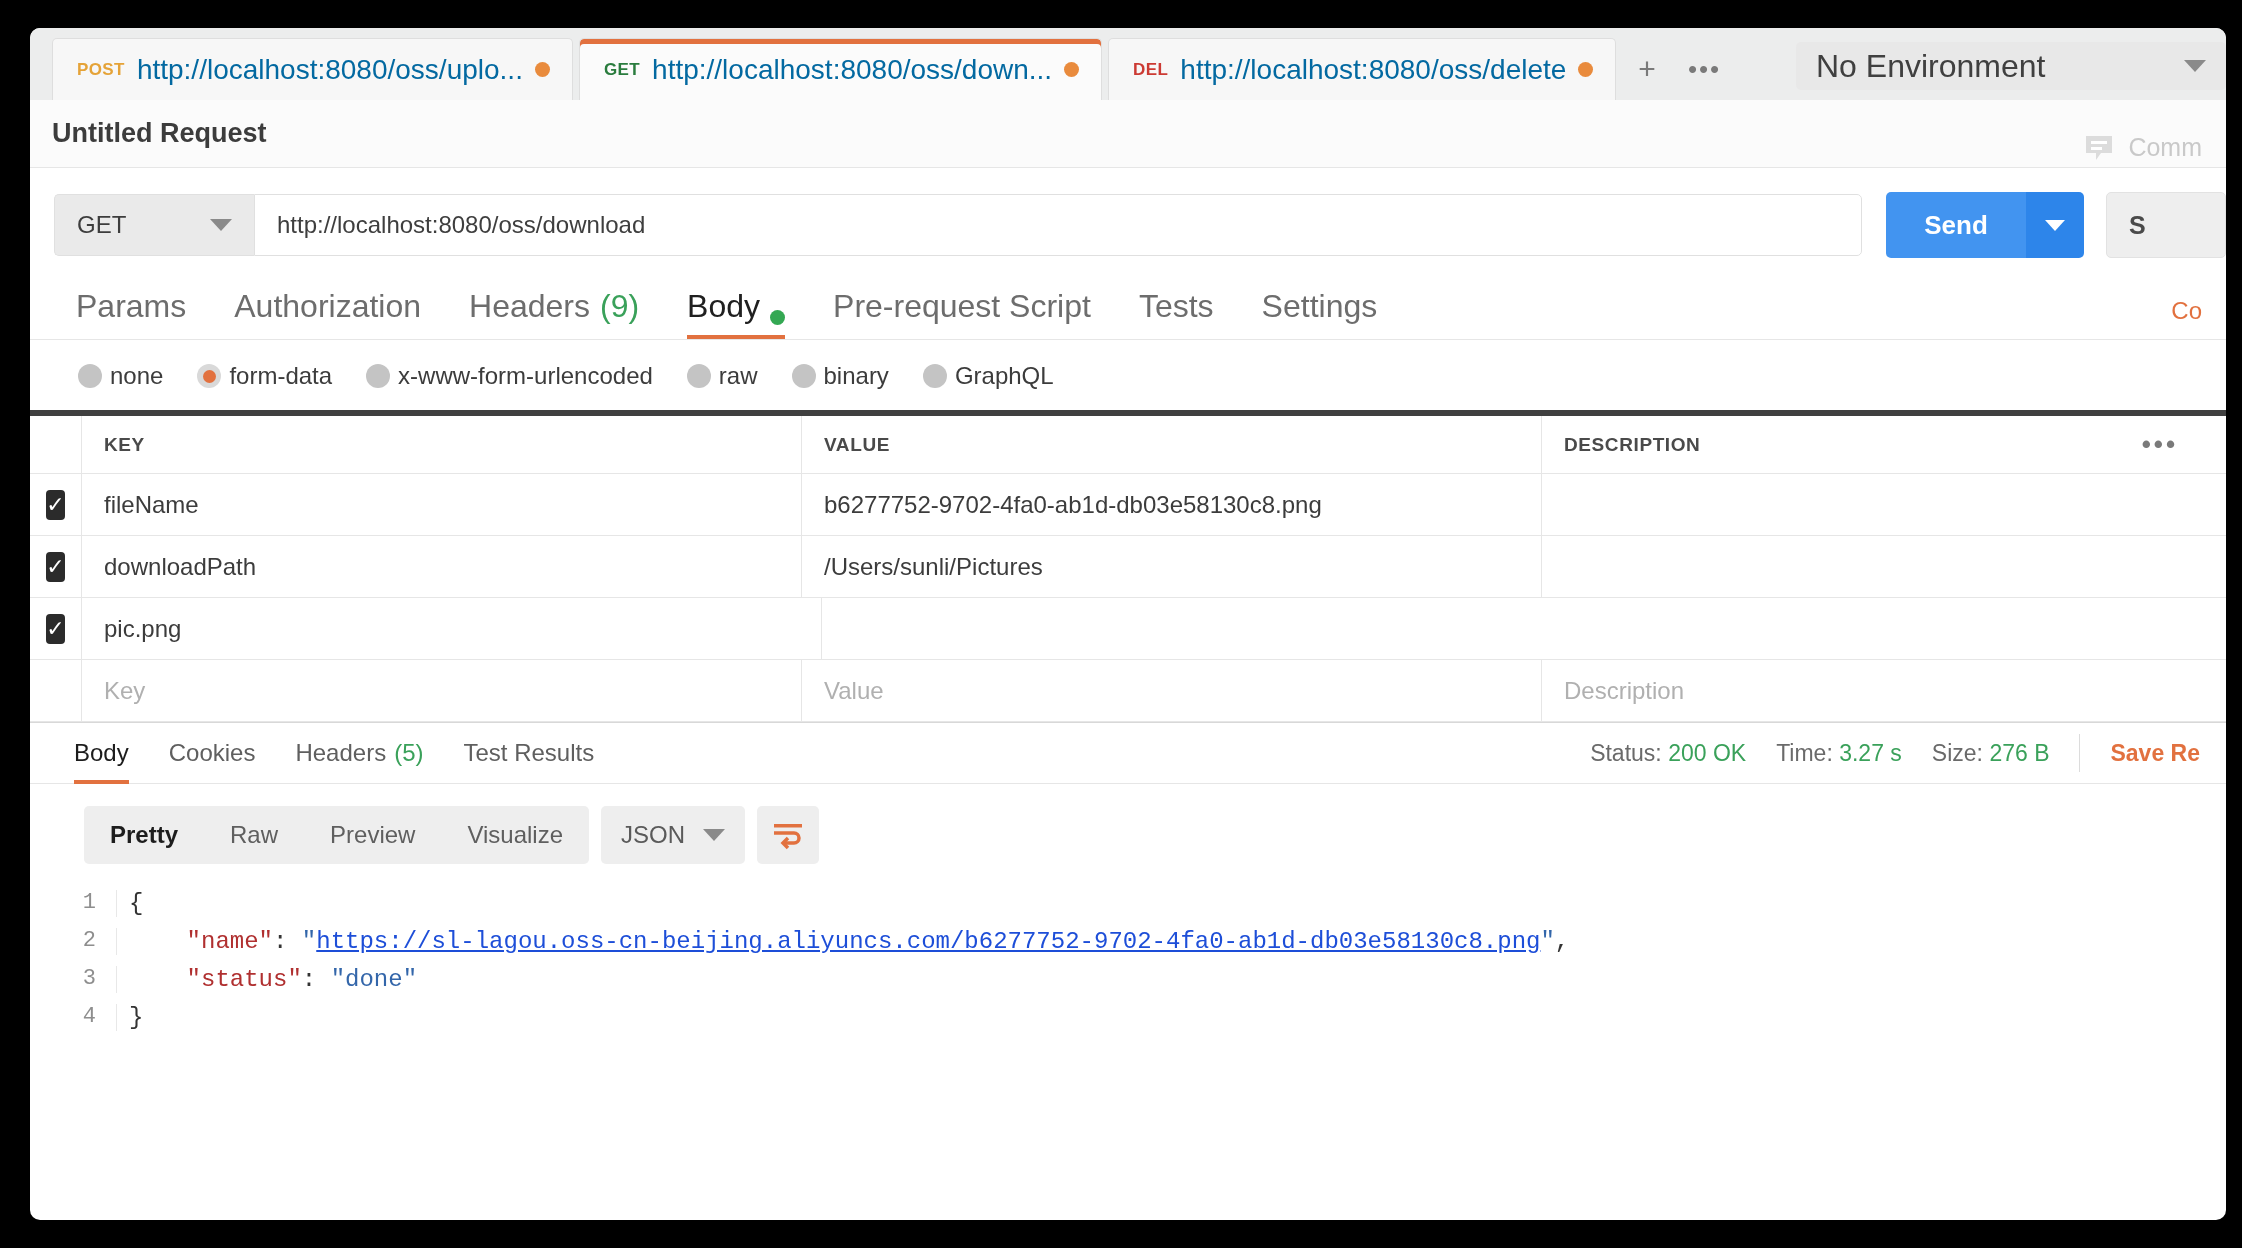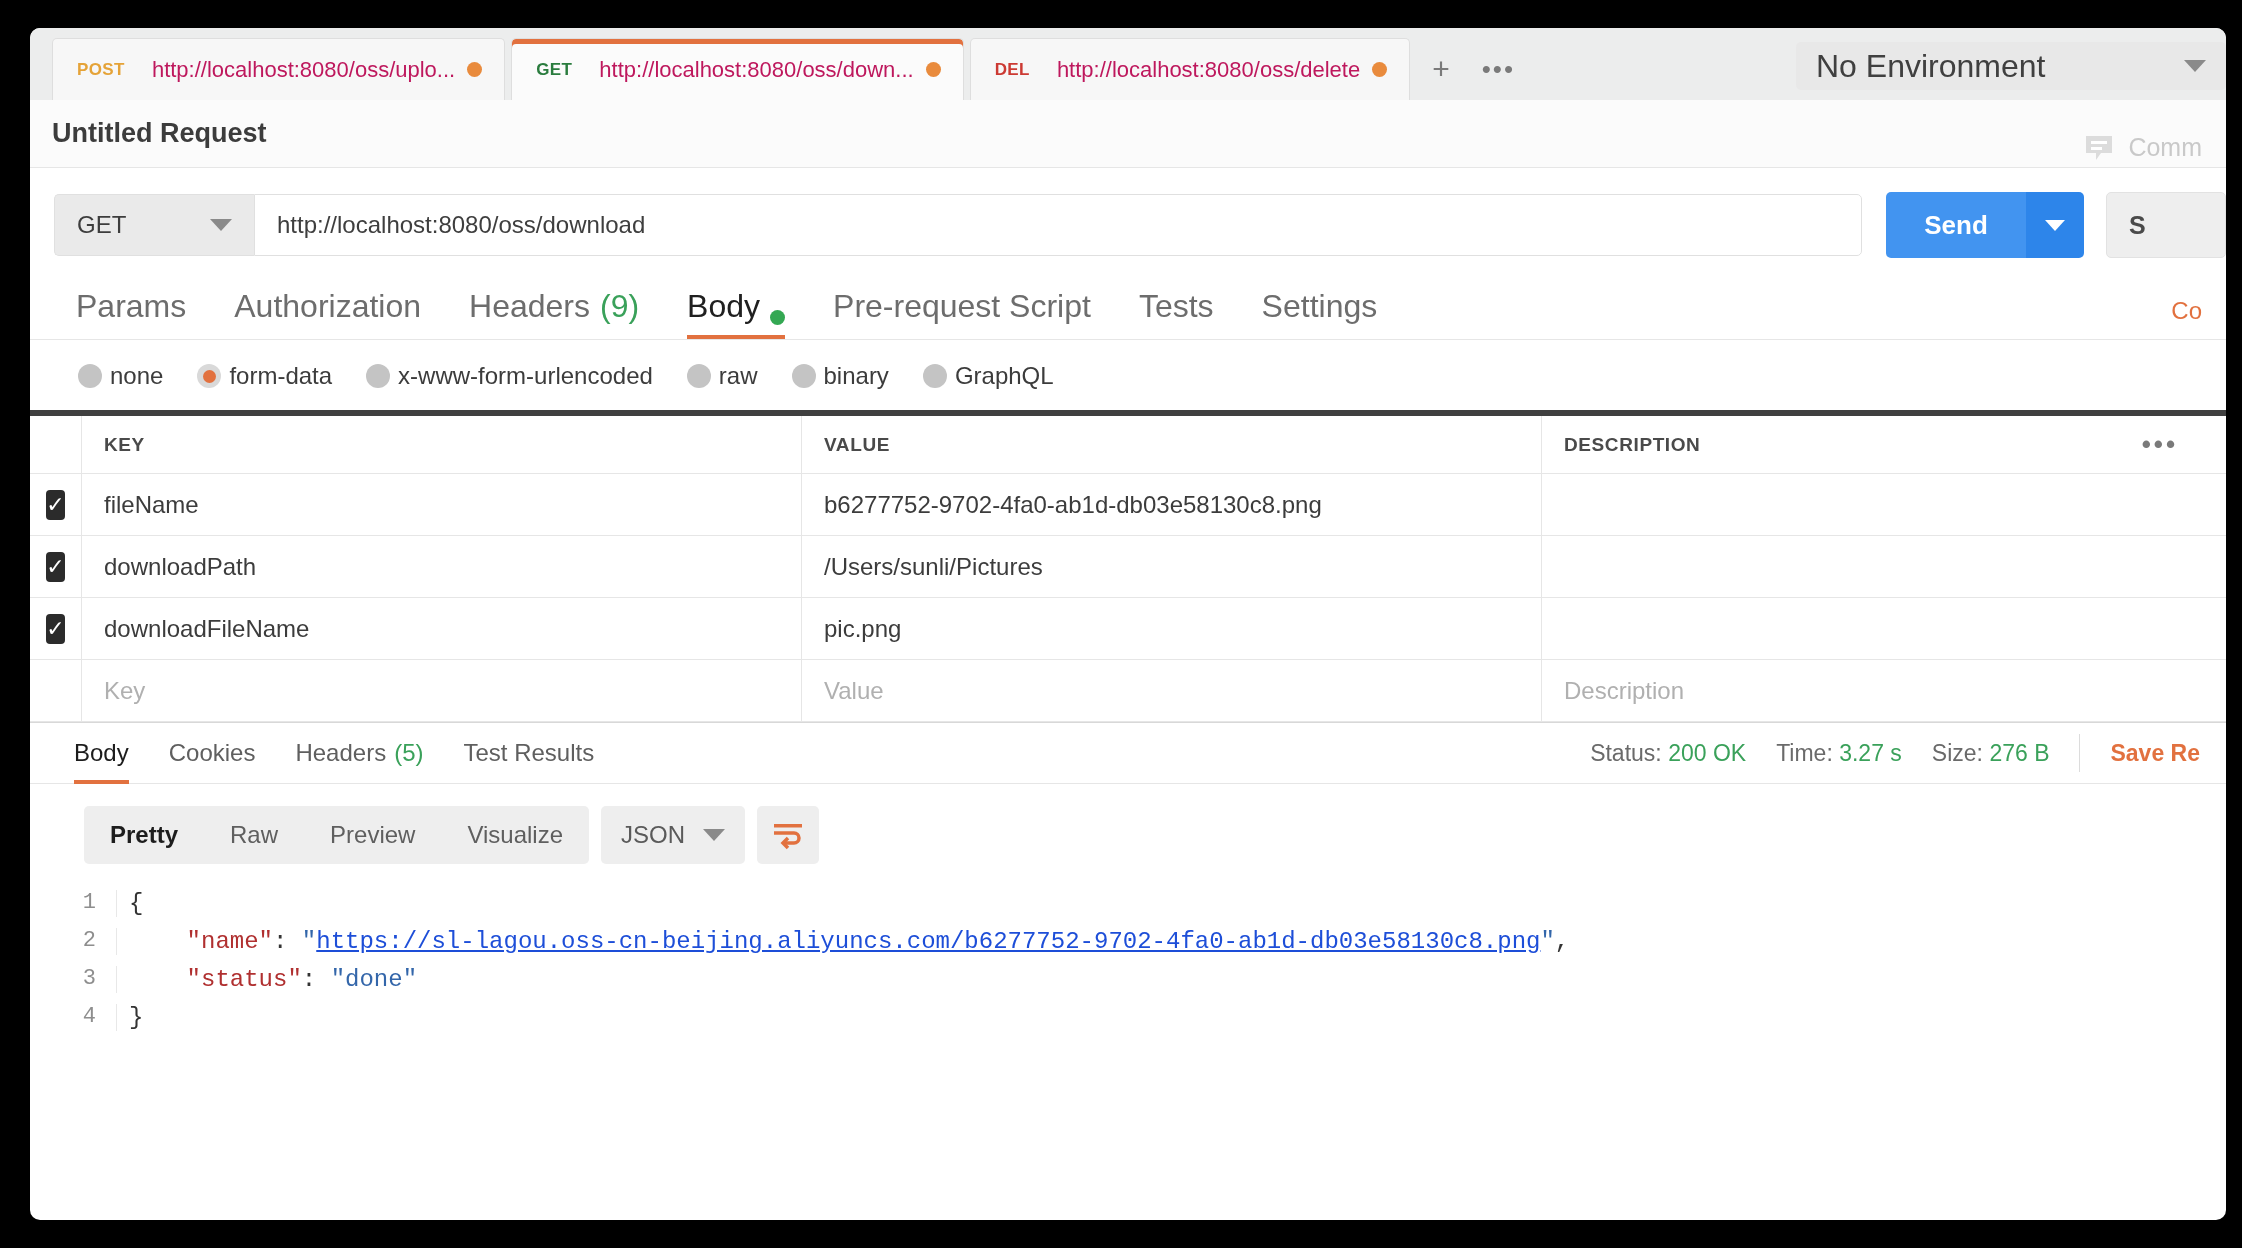--- a/index.html
+++ b/index.html
@@ -49,21 +49,21 @@
     box-shadow: inset 0 5px 0 0 #e2713f;
   }
   .reqtab .verb {
     font-size: 17px;
     font-weight: bold;
     letter-spacing: .4px;
   }
   .verb.post { color: #e5a338; }
   .verb.get  { color: #2a7c3e; }
   .verb.del  { color: #cc3a33; }
-  .reqtab .url { font-size: 22px; color: #be185d; margin-left: 15px; }
+  .reqtab .url { font-size: 28px; color: #0369a1; }
   .dot-unsaved {
     width: 15px; height: 15px; border-radius: 50%;
     background: #e98b3d; flex: none;
   }
   .tab-plus, .tab-more {
     height: 62px; display: flex; align-items: center;
     padding: 0 16px; color: #7a7a7a; font-size: 30px;
   }
   .tab-more { font-size: 26px; letter-spacing: 2px; }
 
@@ -416,21 +416,20 @@
       </div>
       <div class="cell-key">downloadPath</div>
       <div class="cell-value">/Users/sunli/Pictures</div>
       <div class="cell-desc"></div>
     </div>
 
     <div class="kvrow">
       <div class="cell-check">
         <span class="cbox">✓</span>
       </div>
-      <div class="cell-key">downloadFileName</div>
       <div class="cell-value">pic.png</div>
       <div class="cell-desc"></div>
     </div>
 
     <div class="kvrow">
       <div class="cell-check"></div>
       <div class="cell-key ph">Key</div>
       <div class="cell-value ph">Value</div>
       <div class="cell-desc ph">Description</div>
     </div>

